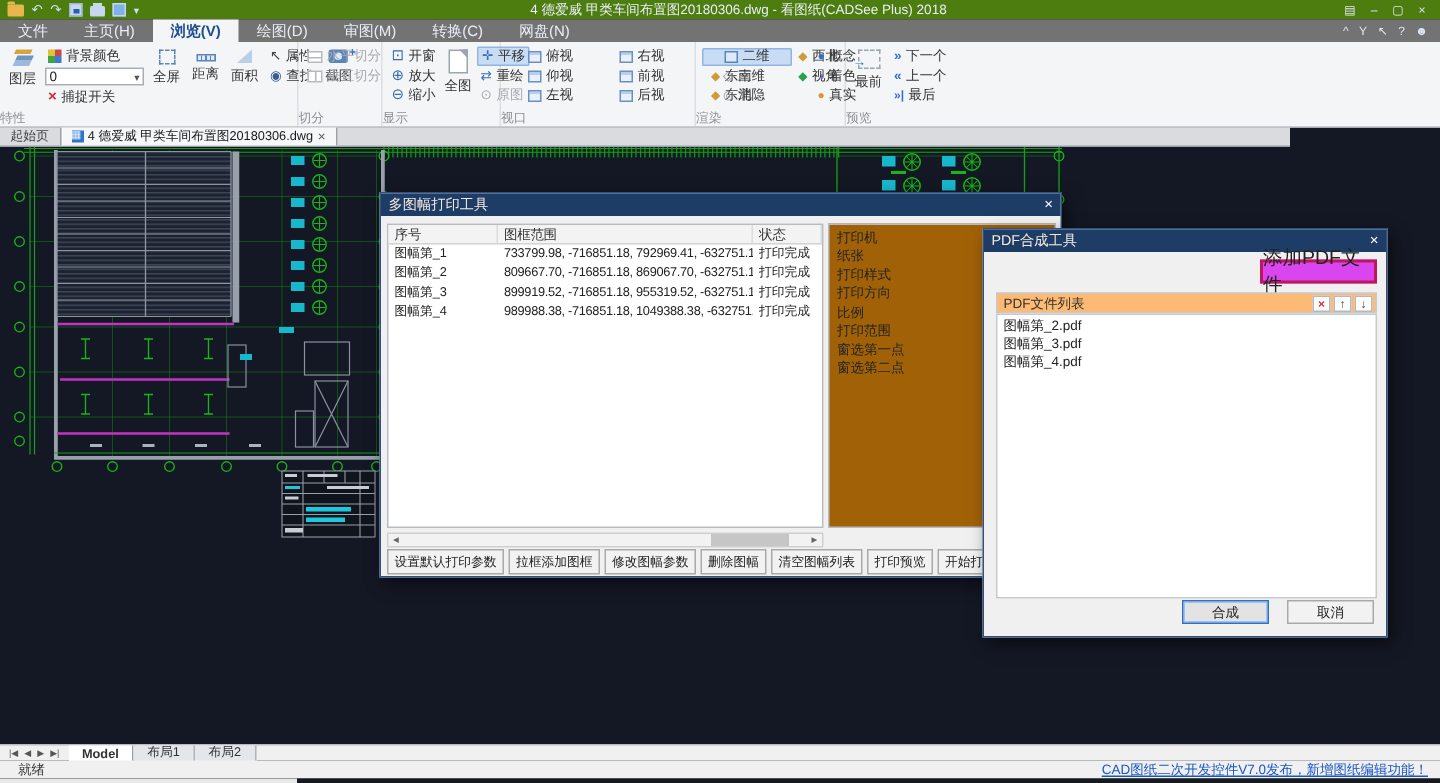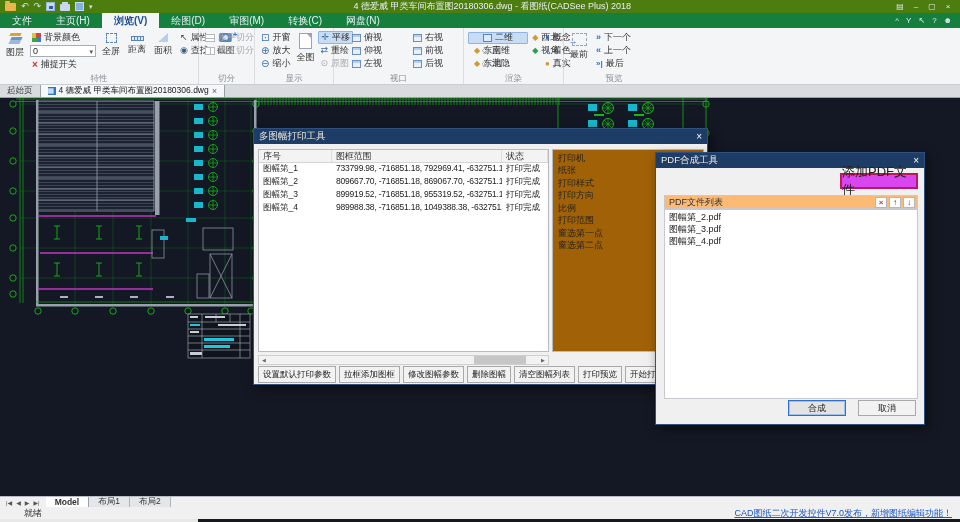--- a/index.html
+++ b/index.html
@@ -16,30 +16,30 @@
 .q-save{width:9px;height:9px;background:#c7d8ee;border:1px solid #9db8da;position:relative}
 .q-save::before{content:"";position:absolute;left:2px;bottom:1px;width:4px;height:3px;background:#2b5da8}
 .q-print{width:10px;height:7px;background:#c7d8ee;border-radius:1px;position:relative;margin-top:2px}
 .q-print::before{content:"";position:absolute;left:2px;top:-2px;width:6px;height:2px;background:#c7d8ee}
 .q-pic{width:9px;height:9px;background:#7fb2e8;border:1px solid #c7d8ee}
 .q-more::before{content:"▾";font-size:7px;color:#cfe0f4}
 #win-title{flex:1;text-align:center;font-size:9px;white-space:nowrap;overflow:hidden}
 .winbtns{display:flex;padding-right:4px}
 .wbtn{width:16px;text-align:center;font-size:8px;color:#dfe8f5;font-style:normal;cursor:default}
 
-#menubar{left:0;top:13px;width:960px;height:15px;background:#15803d;display:flex;align-items:stretch}
+#menubar{left:0;top:13px;width:960px;height:15px;background:#737373;display:flex;align-items:stretch}
 .mtab{padding:0 12px;font-size:10px;color:#e8eef7;display:flex;align-items:center}
 .mtab.active{background:#f4f5f7;color:#1d4e8f;font-weight:bold}
 .uicons{margin-left:auto;display:flex;align-items:center;padding-right:8px;gap:7px}
 .uico{font-style:normal;font-size:8px;color:#dfe8f5}
 
 #ribbon{left:0;top:28px;width:960px;height:57px;background:#f4f5f7;border-bottom:1px solid #c9ccd1;display:flex}
 .rgroup{position:relative;border-right:1px solid #dcdee2;height:100%}
 .rgc{display:flex;gap:4px;padding:3px 4px 12px 4px;height:100%;align-items:flex-start}
-.glabel{position:absolute;bottom:0;left:0;width:100%;text-align:center;font-size:8.5px;color:#8b8f96;line-height:11px}
+.glabel{position:absolute;bottom:0;left:0;width:100%;text-align:left;font-size:8.5px;color:#8b8f96;line-height:11px}
 .rbig{display:flex;flex-direction:column;align-items:center;gap:2px;font-size:9px;color:#333;padding:2px 2px;white-space:nowrap}
 .rcol{display:flex;flex-direction:column;justify-content:flex-start}
 .ri{display:flex;align-items:center;gap:3px;height:13px;padding:0 2px;font-size:9px;color:#333;white-space:nowrap}
 .ri.dis,.rbig.dis{color:#a7aab0}
 .ri.hl,.gridri.hl{background:#c8dcf3;border:1px solid #8fb6e2;border-radius:1px}
 .combo{width:66px;height:12px;background:#fff;border:1px solid #a9adb4;display:flex;align-items:center;justify-content:space-between;font-size:9px;color:#222;padding:0 2px;margin:1px 0}
 .caret::before{content:"▾";font-size:7px;color:#555}
 .vpgrid{display:grid;grid-template-columns:repeat(4,auto);grid-auto-rows:13px;column-gap:3px;align-items:center}
 .rngrid{display:grid;grid-template-columns:repeat(2,auto);grid-auto-rows:13px;column-gap:3px;align-items:center}
 .gridri{display:flex;align-items:center;gap:3px;font-size:9px;color:#333;padding:0 14px;white-space:nowrap;height:12px}
@@ -77,21 +77,21 @@
 .gi-d-gray::before{content:"◇";color:#8a8f96;font-size:9px}
 .gi-sphere::before{content:"◑";color:#7a6ac0;font-size:8px}
 .gi-hide::before{content:"◎";color:#8a8f96;font-size:8px}
 .gi-real::before{content:"●";color:#e0922f;font-size:8px}
 .ic-front{width:15px;height:13px;border:1px dashed #9aa4b2;display:inline-block;position:relative}
 .ic-front::before{content:"→";position:absolute;left:-4px;top:2px;color:#2f6fd0;font-weight:bold;font-size:9px}
 .gi-next::before{content:"»";color:#2f6fd0;font-weight:bold}
 .gi-prev::before{content:"«";color:#2f6fd0;font-weight:bold}
 .gi-last::before{content:"»|";color:#2f6fd0;font-weight:bold;font-size:8px}
 
-#doctabs{left:0;top:85px;width:960px;height:13px;background:#d9dbde;display:flex;align-items:stretch;border-bottom:1px solid #9aa0a8}
+#doctabs{left:0;top:85px;width:860px;height:13px;background:#d9dbde;display:flex;align-items:stretch;border-bottom:1px solid #9aa0a8}
 .dtab{display:flex;align-items:center;gap:3px;padding:0 7px;font-size:8.5px;color:#3c3f44}
 .dtab.active{background:#f6f7f8;border-left:1px solid #9aa0a8;border-right:1px solid #9aa0a8;color:#16181b}
 .dticon{width:8px;height:8px;background:#2e74c8;display:inline-block;position:relative}
 .dticon::before{content:"▦";position:absolute;left:0;top:-1px;color:#fff;font-size:7px;line-height:9px}
 .dclose::before{content:"×";color:#5b6066;font-size:9px}
 
 #canvas{left:0;top:98px;width:960px;height:398px;background:#141824;overflow:hidden}
 
 .dialog{background:#f0f0f0;border:1px solid #30507e;box-shadow:3px 4px 10px rgba(0,0,0,.5)}
 .dtitle{height:15px;background:#1e3d66;display:flex;align-items:center;color:#f3e9dd;font-size:9.5px;padding:0 5px}
@@ -645,20 +645,20 @@
     <i class="ln">◀</i>
     <i class="ln">▶</i>
     <i class="ln">▶|</i>
   </div>
   <div class="ltab active">Model</div>
   <div class="ltab">布局1</div>
   <div class="ltab">布局2</div>
 </div>
 
 <div id="statusbar" class="abs">
-  <span style="padding-left:24px">就绪</span>
+  <span style="padding-left:12px">就绪</span>
   <div id="status-right">
     <span id="news-link">CAD图纸二次开发控件V7.0发布，新增图纸编辑功能！</span>
   </div>
 </div>
 <div id="bottomstrip" class="abs">
     <span class="lite"></span>
   </div>
 
 </body></html>

